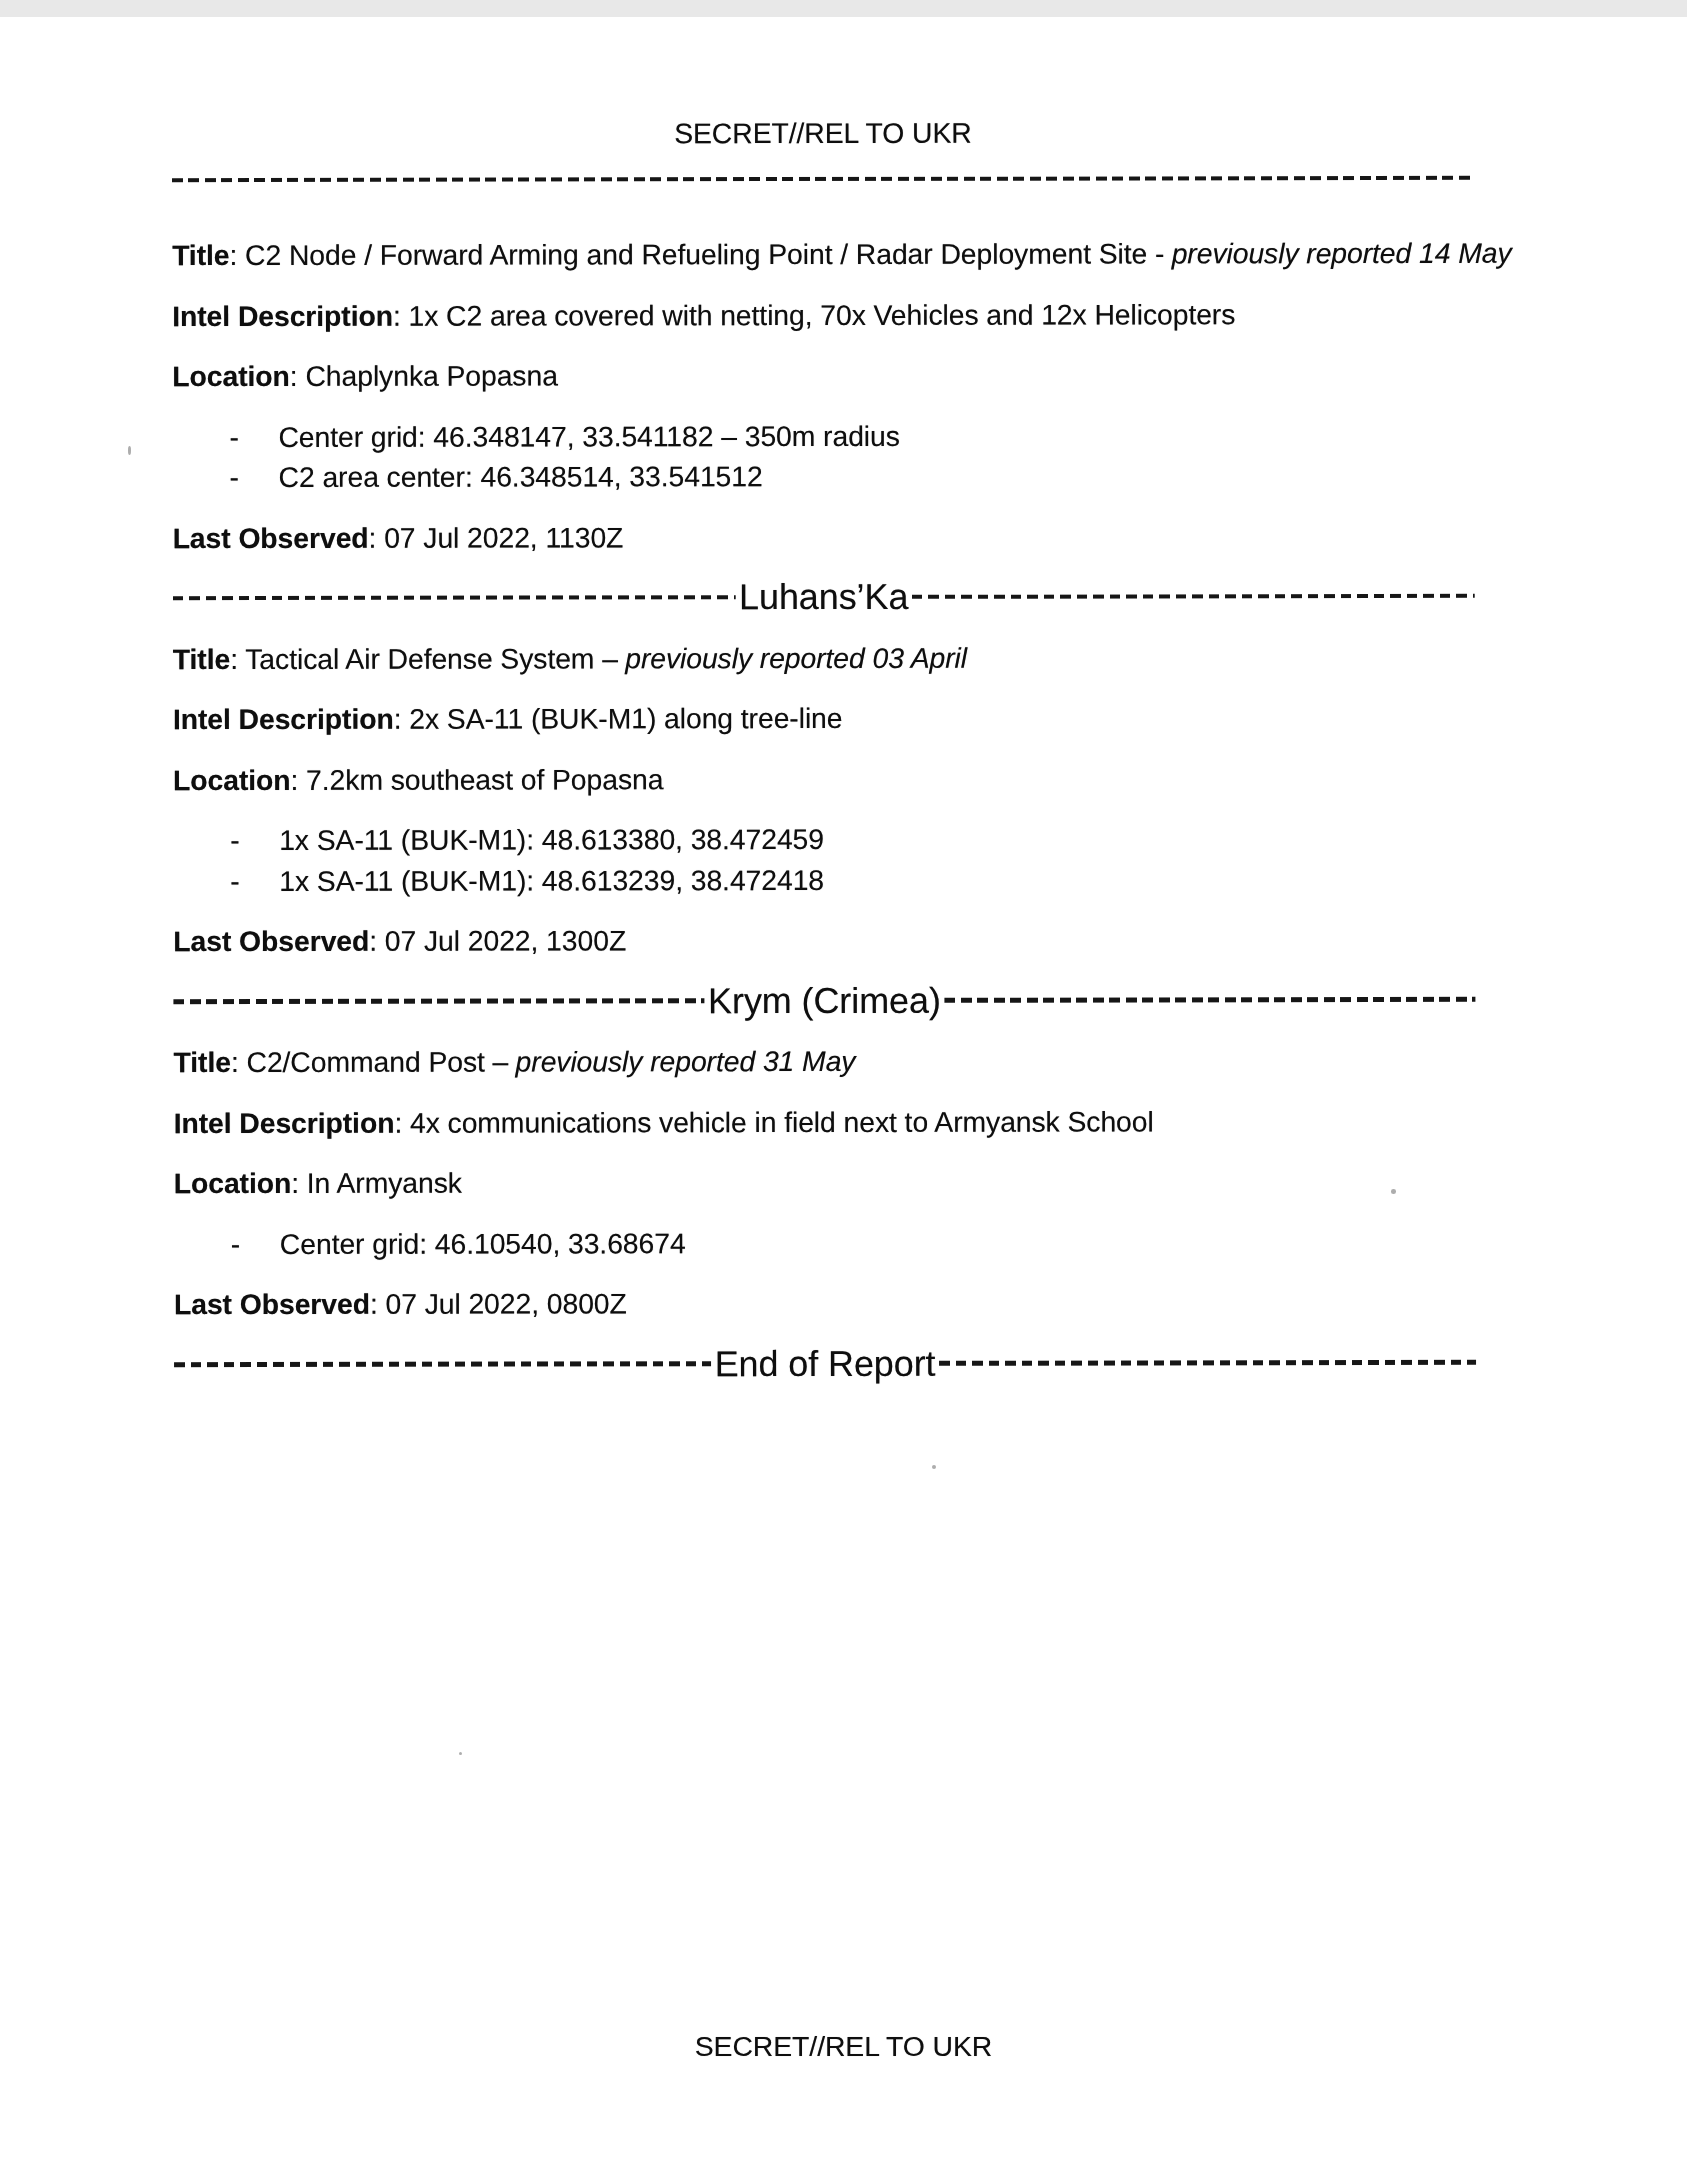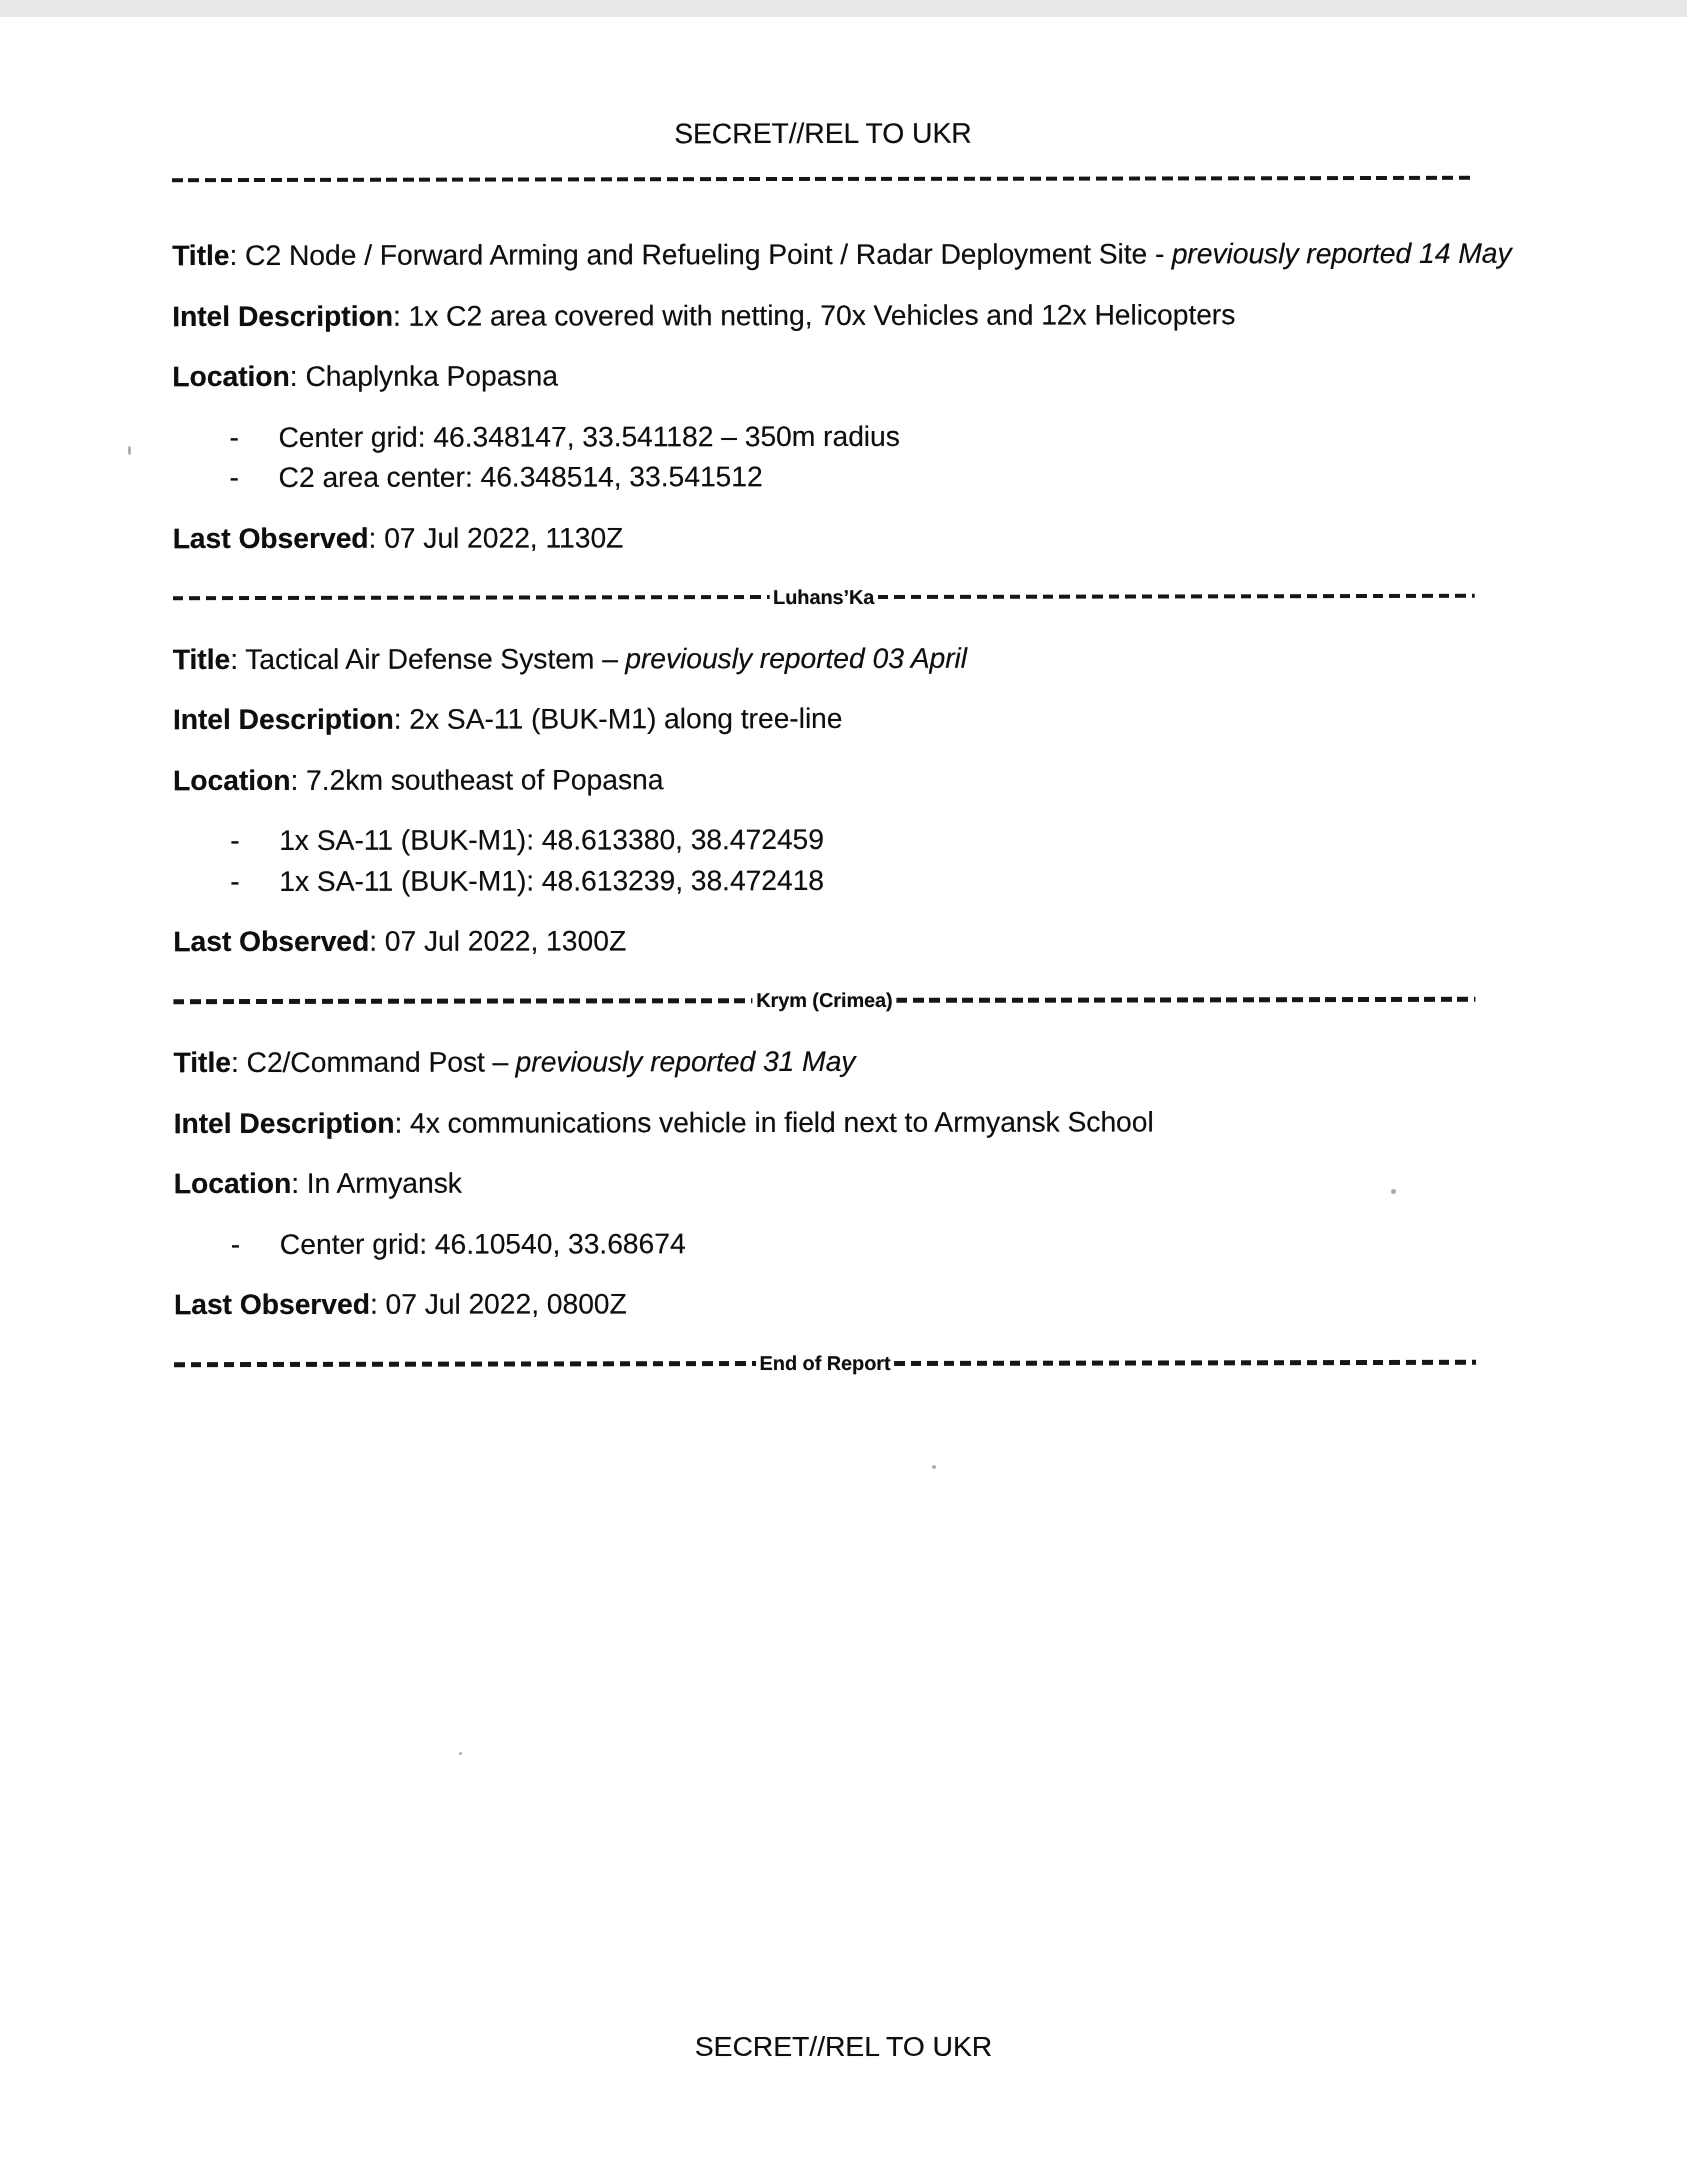--- a/index.html
+++ b/index.html
@@ -36,21 +36,21 @@
     background:repeating-linear-gradient(90deg,#161616 0 10.6px, transparent 10.6px 16.5px);
   }
   .sep-top { margin:0 0 56px; }
   .sep {
     display:flex; align-items:center;
     height:34px; margin:0 0 26.5px;
   }
   .sep .dash { flex:1; }
   .sep .dash-rule { width:100%; }
   .sep-label {
-    font-weight:bold; font-size:20px; letter-spacing:-0.1px;
+    font-weight:normal; font-size:36px; letter-spacing:-0.1px;
     padding:0 3.3px; white-space:nowrap;
   }
   .bullets { margin:0 0 26.5px; }
   .bullet {
     position:relative; padding-left:106px;
     font-size:28.4px; line-height:34px; margin:0 0 6.6px;
     letter-spacing:-0.1px; white-space:nowrap;
   }
   .bullet .marker { position:absolute; left:57px; top:0; }
   .footer {

